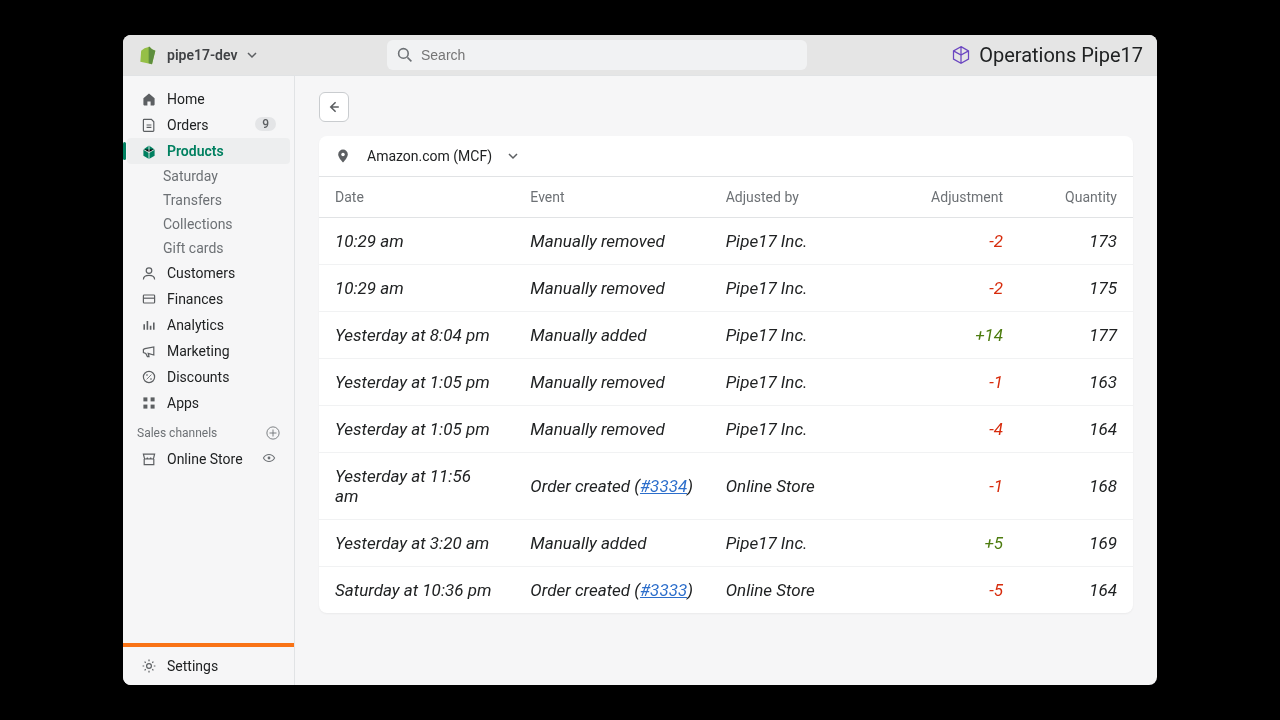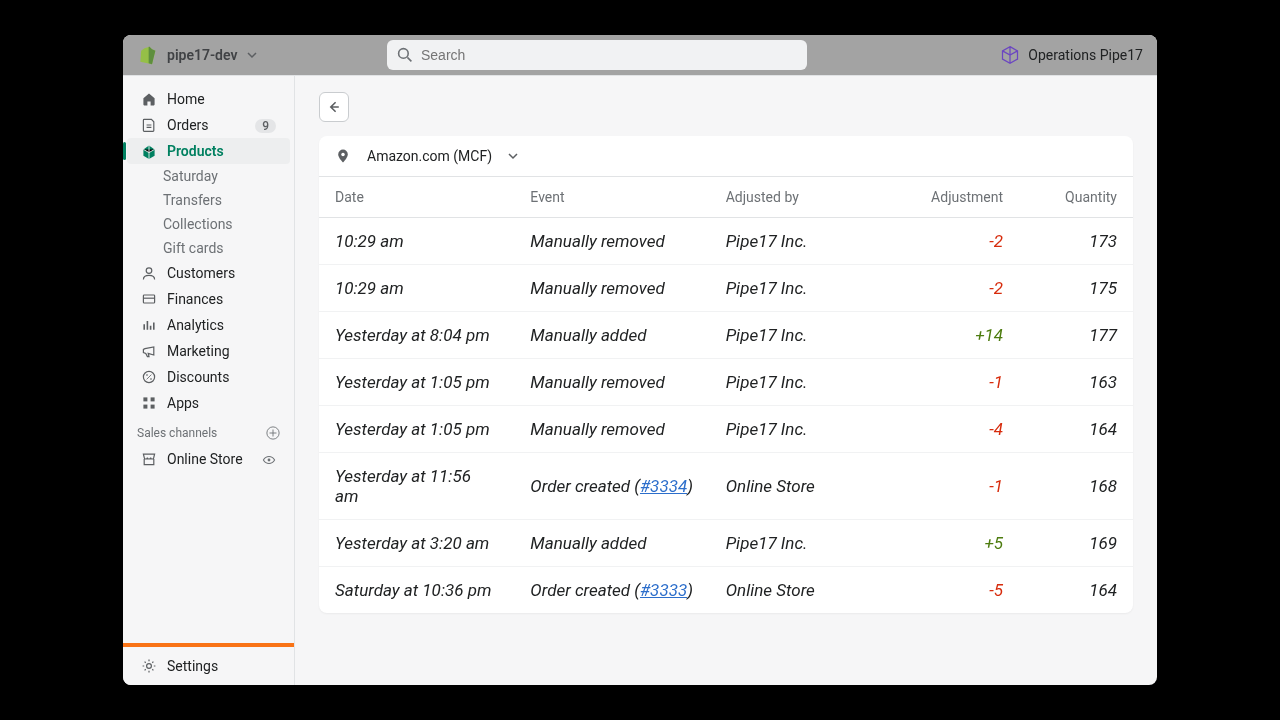--- a/index.html
+++ b/index.html
@@ -21,21 +21,21 @@
     height: 650px;
     background: #f6f6f7;
     border-radius: 8px;
     overflow: hidden;
     display: flex;
     flex-direction: column;
   }
   
   .topbar {
     height: 41px;
-    background: #a3a3a3;
+    background: #e5e5e5;
     border-bottom: 1px solid #e1e3e5;
     display: flex;
     align-items: center;
     padding: 16px 14px;
   }
   .topbar-left {
     display: flex;
     align-items: center;
     gap: 10px;
     width: 160px;
@@ -63,41 +63,41 @@
     outline: none;
     flex: 1;
     font-size: 14px;
     color: #202223;
   }
   .topbar-right {
     margin-left: auto;
     display: flex;
     align-items: center;
     gap: 8px;
-    font-size: 14px;
+    font-size: 20px;
     color: #202223;
   }
 
   .body {
     flex: 1;
     display: flex;
     min-height: 0;
   }
   
   .sidebar {
     width: 172px;
     background: #f6f6f7;
     border-right: 1px solid #e1e3e5;
     display: flex;
     flex-direction: column;
     padding-top: 10px;
   }
   .nav-item {
     display: flex;
-    align-items: flex-end;
+    align-items: flex-start;
     gap: 10px;
     padding: 5px 14px;
     font-size: 14px;
     color: #202223;
     cursor: pointer;
     border-radius: 4px;
     margin: 0 4px;
     position: relative;
   }
   .nav-item.active {

